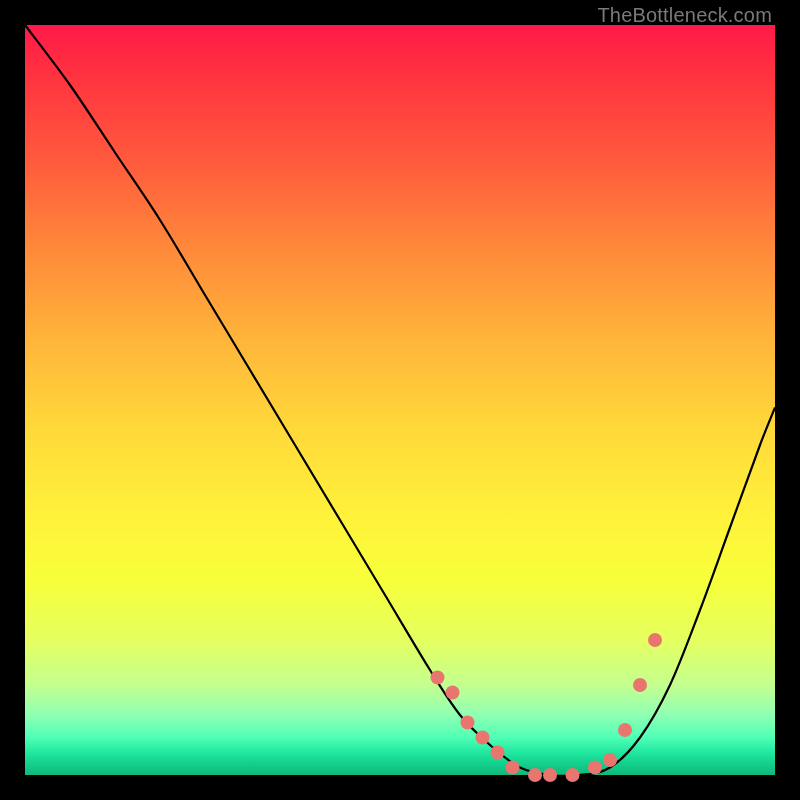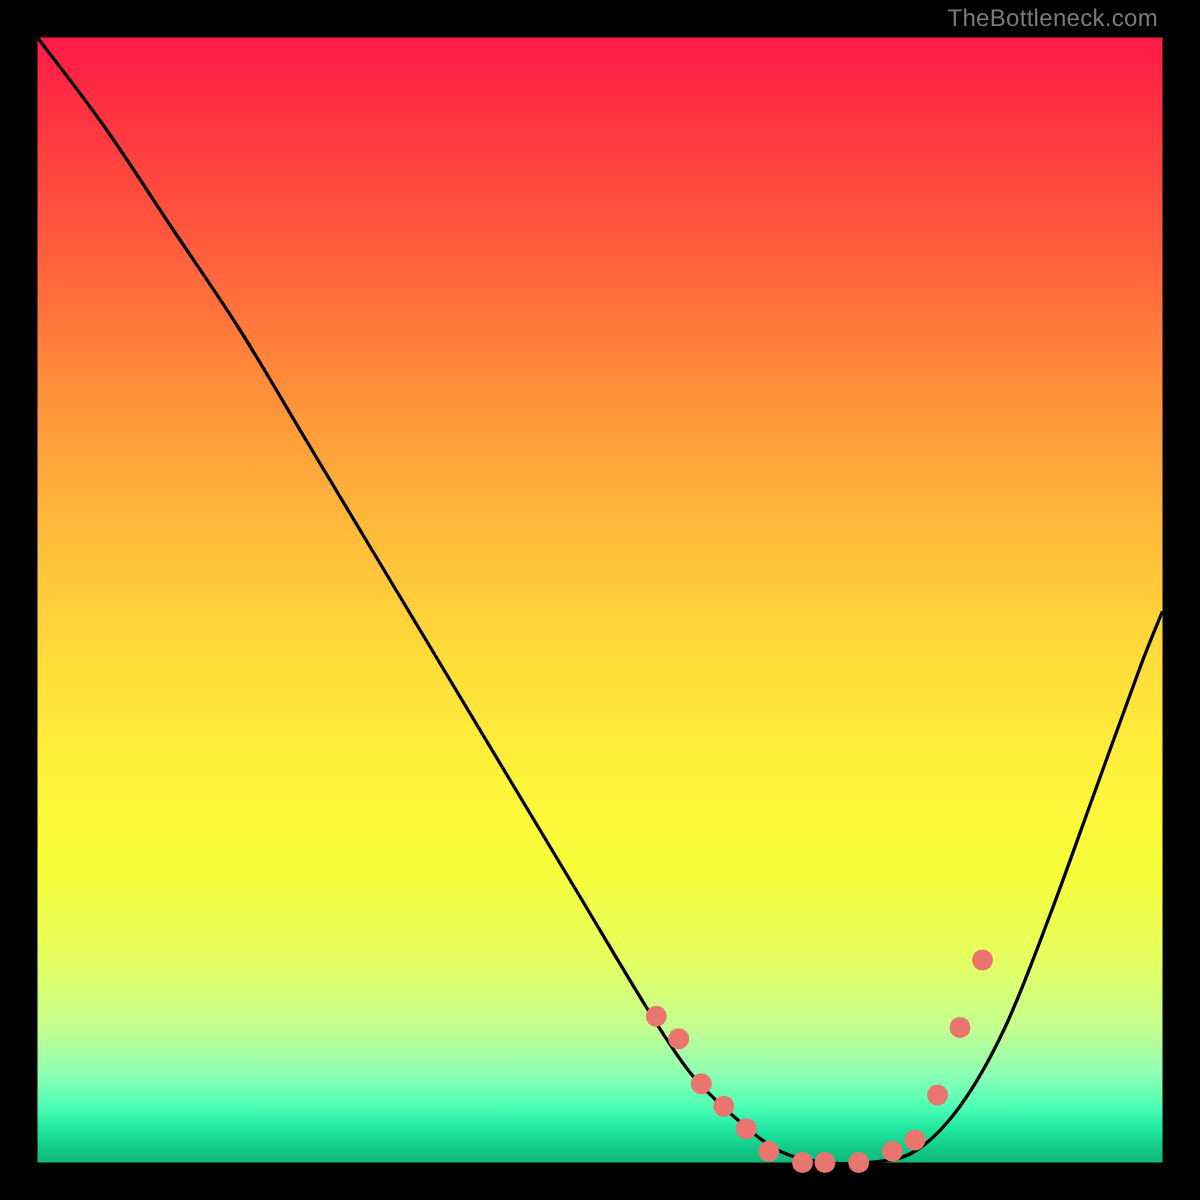--- a/index.html
+++ b/index.html
@@ -34,21 +34,21 @@
       #20e8a0 97%,
       #14cf8c 98.5%,
       #0fb87a 100%
     );
   }
   .attribution {
     position: absolute;
     top: 4px;
     right: 28px;
     color: #7a7a7a;
-    font-size: 16px;
+    font-size: 20px;
     font-weight: 500;
     letter-spacing: 0.2px;
   }
   svg.curve {
     position: absolute;
     left: 25px;
     top: 25px;
     width: 750px;
     height: 750px;
     overflow: visible;

